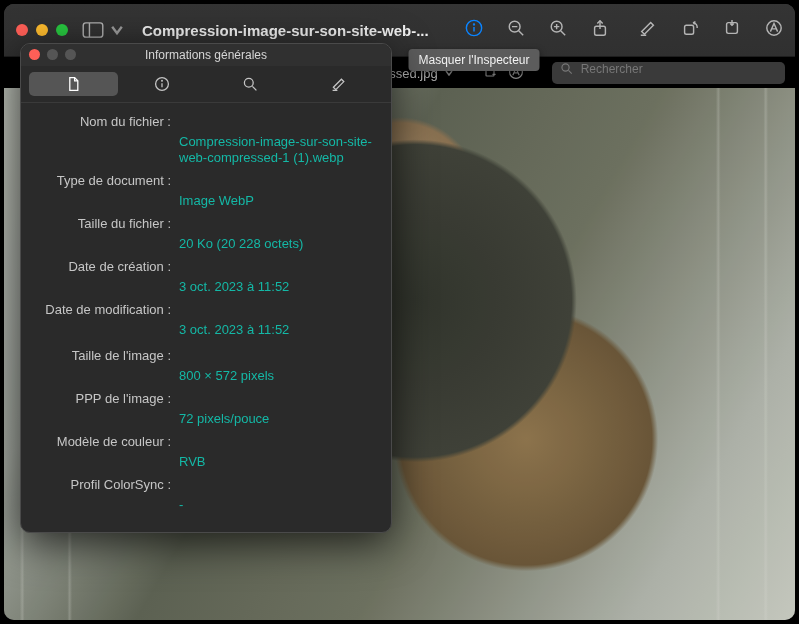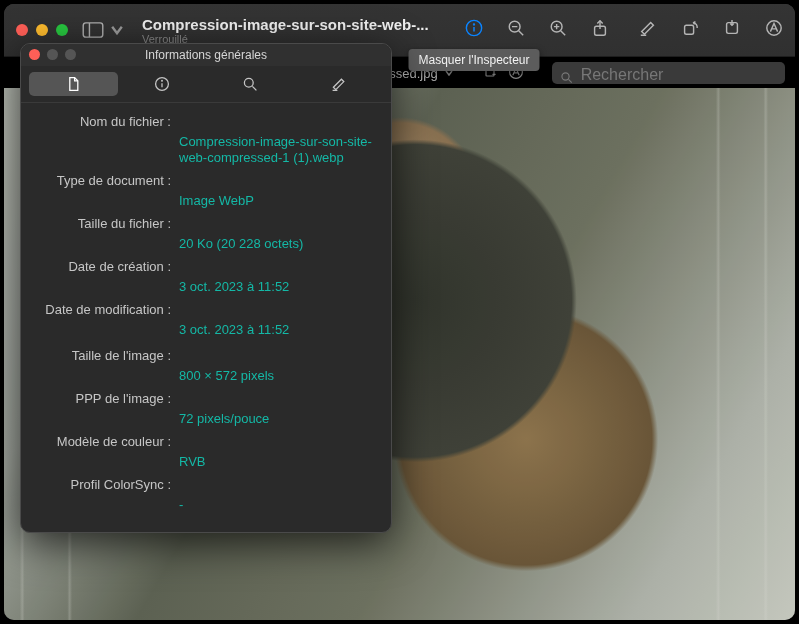--- a/index.html
+++ b/index.html
@@ -122,28 +122,28 @@
   }
   .secondbar .filename-area {
     display:flex;align-items:center;gap:6px;flex-shrink:0;
     margin-left: 368px;
   }
   .secondbar .filename-area .chev2 { color:#8a8a8a; }
   .secondbar .sep-icons {display:flex;align-items:center;gap:10px;margin-left:16px;color:#888;}
   .search-box {
     flex:1;
     display:flex;
-    align-items:flex-end;
+    align-items:flex-start;
     gap:8px;
     background:#3a3a3a;
     border-radius:5px;
     height:22px;
     padding:0 8px;
     color:#777;
-    font-size:16px;
+    font-size:12px;
     margin-left:16px;
   }
   .search-box svg{width:13px;height:13px;}
 
   
   .content {
     position:absolute;
     left:0;right:0;top:84px;bottom:0;
     overflow:hidden;
     display:flex;
@@ -259,21 +259,20 @@
         <rect x="1" y="1" width="22" height="16" rx="3"></rect>
         <line x1="8" y1="1" x2="8" y2="17"></line>
       </svg>
       <svg class="chev" width="10" height="10" viewBox="0 0 10 10" fill="none" stroke="#9a9a9a" stroke-width="1.5">
           <polyline points="2,3 5,7 8,3"></polyline>
         </svg>
     </div>
 
     <div class="title-group">
       <div class="main-title">Compression-image-sur-son-site-web-...</div>
-      <div class="sub-title">Verrouillé</div>
     </div>
 
     <div class="toolbar-right">
 
       <div class="tbtn info">
         <svg viewBox="0 0 20 20" fill="none" stroke="currentColor" stroke-width="1.6">
           <circle cx="10" cy="10" r="8.5"></circle>
           <line x1="10" y1="9" x2="10" y2="14"></line>
           <circle cx="10" cy="6" r="0.5" fill="currentColor"></circle>
         </svg>

